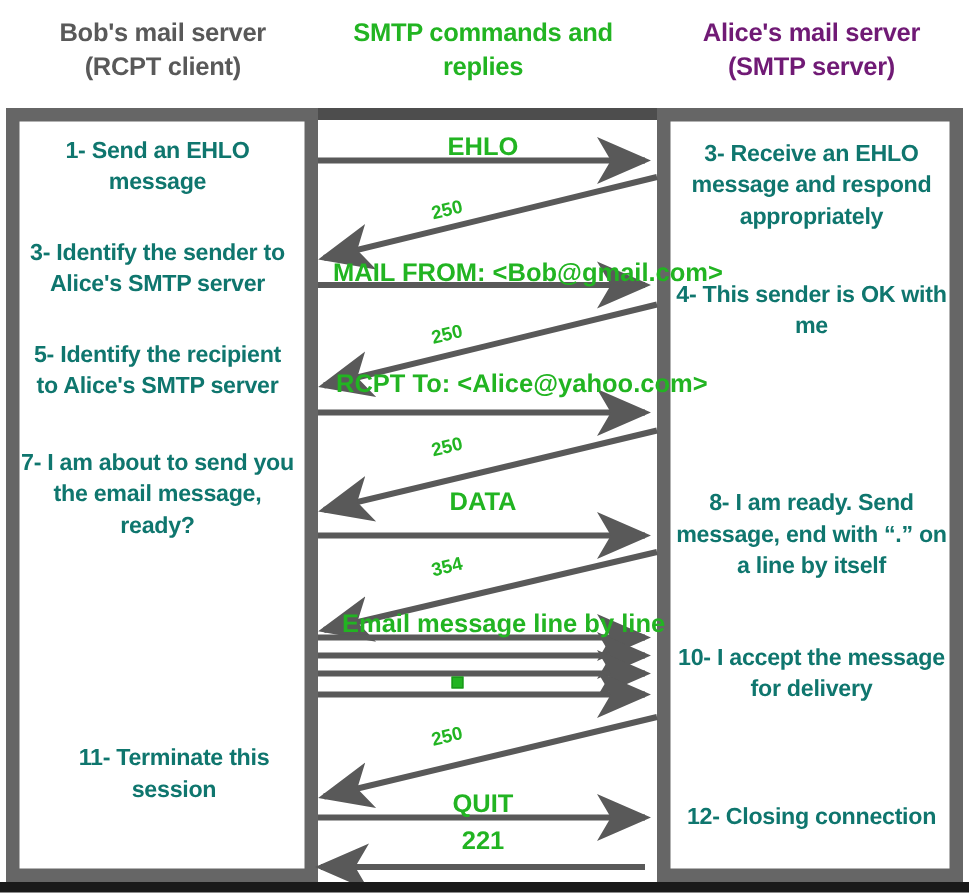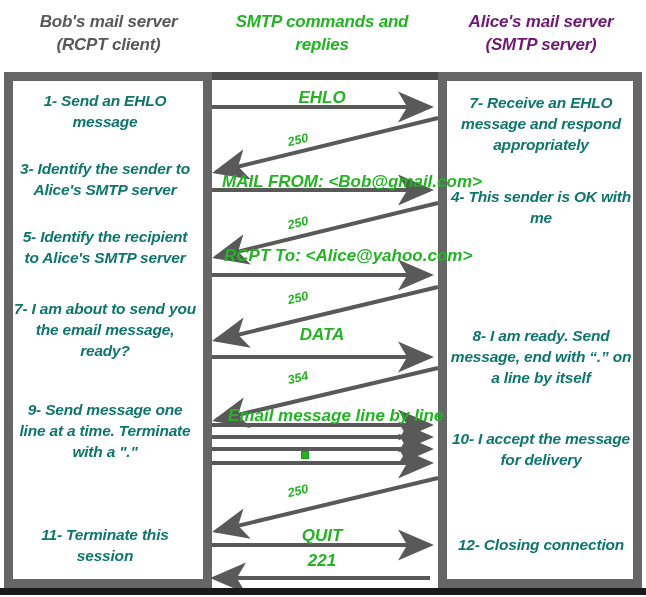--- a/index.html
+++ b/index.html
@@ -4,21 +4,21 @@
 <title>SMTP commands and replies</title>
 <style>
   html,body{margin:0;padding:0;}
   body{
     width:646px;height:597px;
     background:#ffffff;
     font-family:"Liberation Sans", sans-serif;
     overflow:hidden;
     position:relative;
   }
-  #stage{position:absolute;left:0;top:0;width:646px;height:532px;font-style:italic;}
+  #stage{position:absolute;left:0;top:0;width:646px;height:532px;}
 
   
   .heading{
     position:absolute;
     text-align:center;
     font-size:17px;
     font-weight:bold;
     line-height:23px;
     letter-spacing:-0.2px;
   }
@@ -174,24 +174,23 @@
   <div class="msg-label msg-reply rot" style="left:268px;top:484px;width:60px;transform:rotate(-13.5deg);">250</div>
 
   <div class="msg-label msg-cmd" style="left:252px;top:526px;width:140px;">QUIT</div>
 
   <div class="msg-label msg-cmd" style="left:258px;top:551px;width:128px;">221</div>
 
   <div class="step left" style="top:90px;">1- Send an EHLO message</div>
   <div class="step left" style="top:158px;">3- Identify the sender to Alice's SMTP server</div>
   <div class="step left" style="top:226px;">5- Identify the recipient to Alice's SMTP server</div>
   <div class="step left" style="top:298px;">7- I am about to send you the email message, ready?</div>
-  <div class="step left" style="top:399px;">9- Send message one line at a time. Terminate with a "."</div>
-  <div class="step left" style="top:524px;">11- Terminate this session</div>
+  <div class="step left" style="top:495px;padding-left:11px;">11- Terminate this session</div>
 
-  <div class="step right" style="top:92px;">7- Receive an EHLO message and respond appropriately</div>
+  <div class="step right" style="top:92px;">3- Receive an EHLO message and respond appropriately</div>
   <div class="step right" style="top:186px;">4- This sender is OK with me</div>
   <div class="step right" style="top:325px;">8-  I am ready. Send message, end with “.” on a line by itself</div>
   <div class="step right" style="top:428px;">10-  I accept the message for delivery</div>
   <div class="step right" style="top:534px;">12-  Closing connection</div>
 
   <div id="frame-bottom-bar"></div>
 
 </div>
 
 </body></html>

